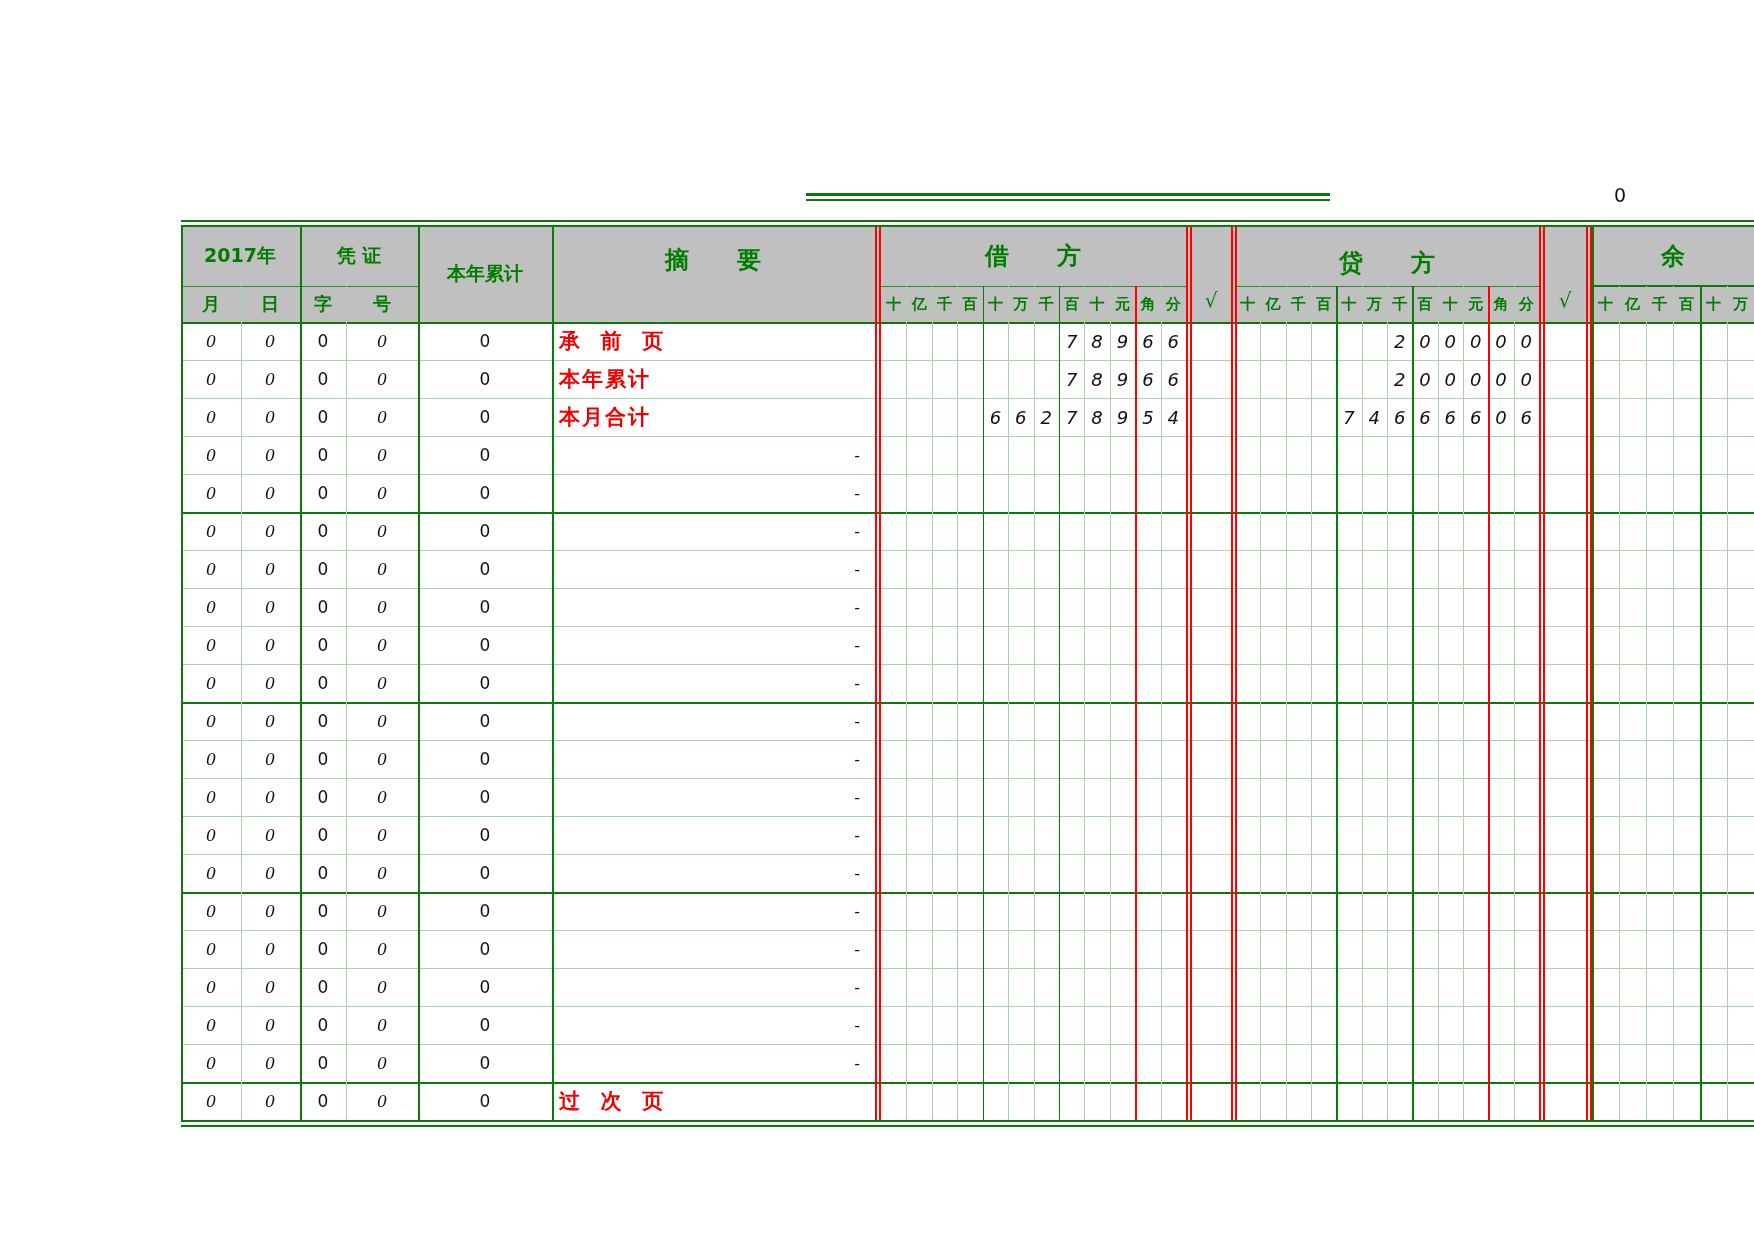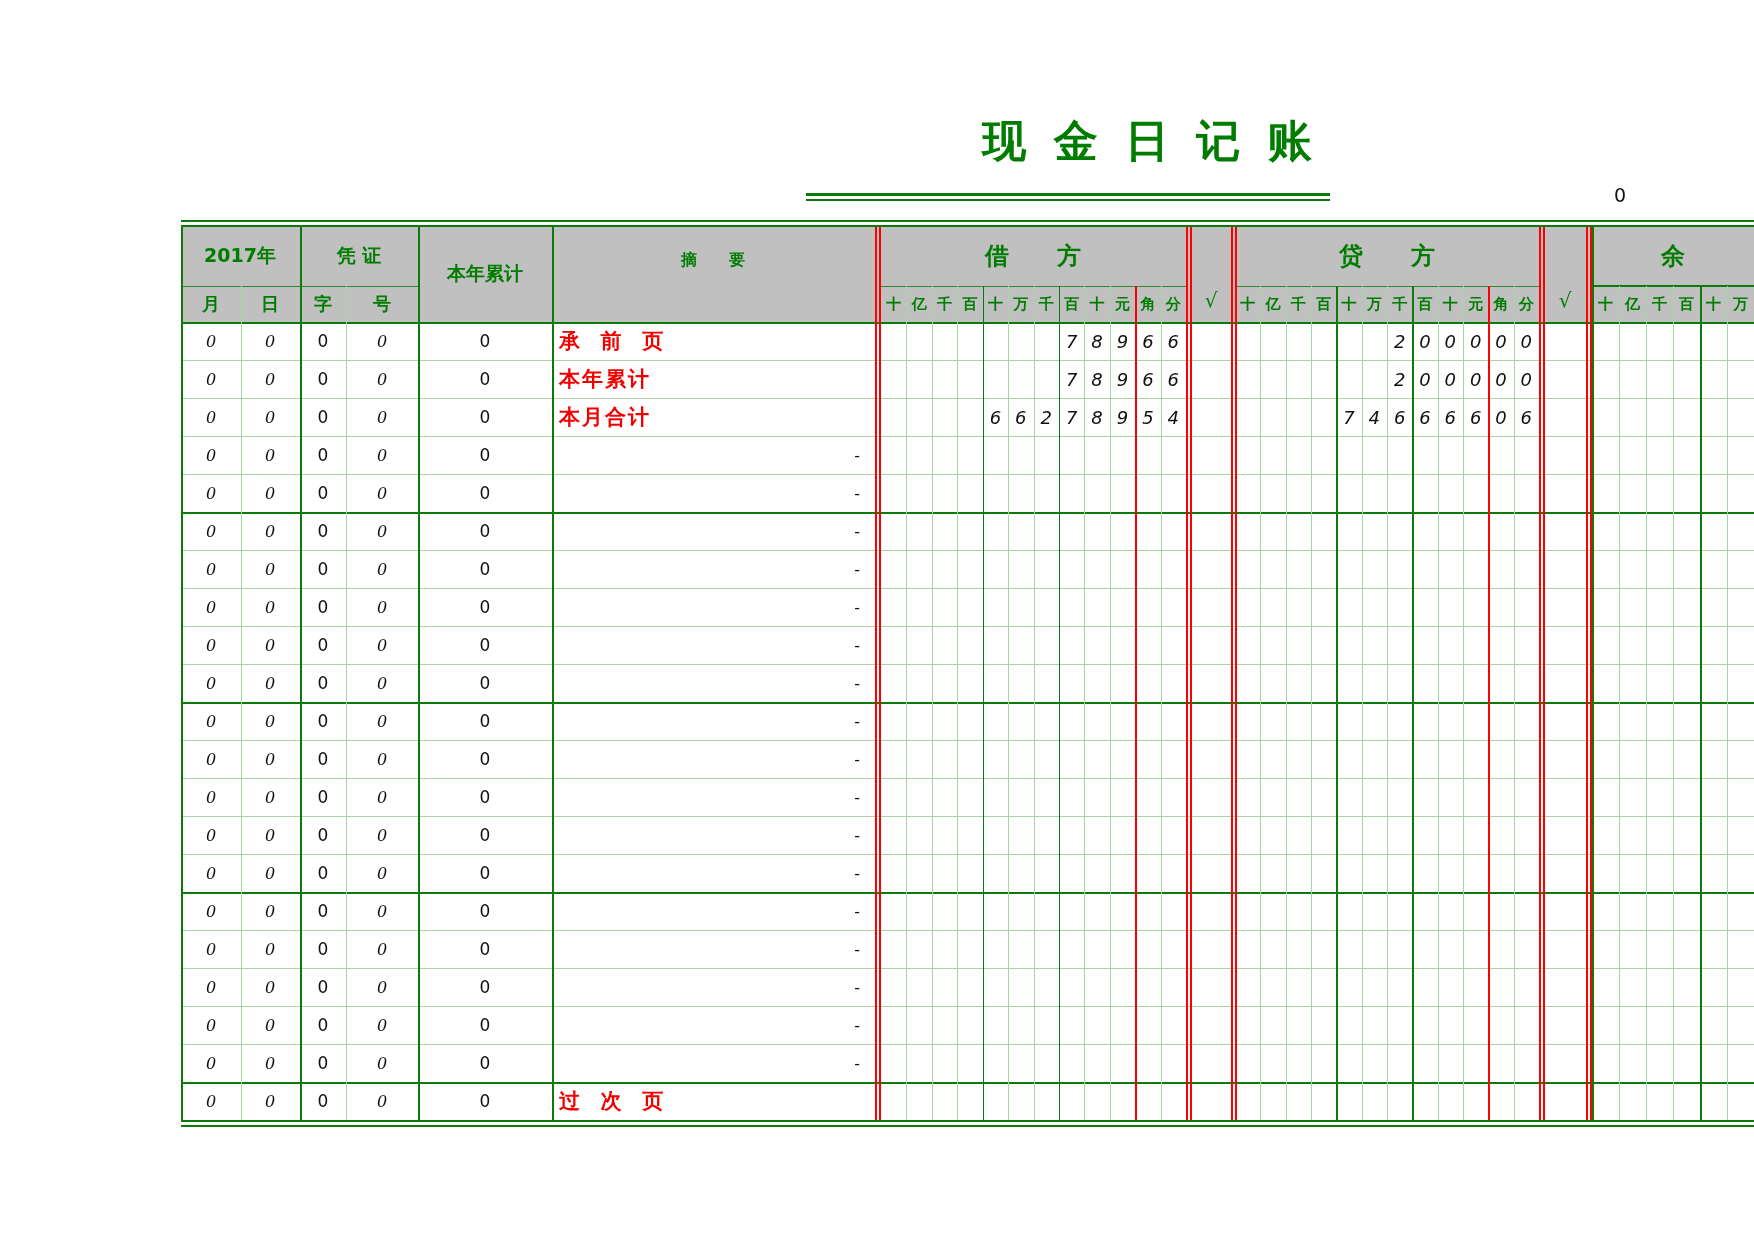--- a/index.html
+++ b/index.html
@@ -12,23 +12,23 @@
   .tbl{position:absolute;left:181px;top:220px;width:1573px;height:907px;}
   .hdrbg{position:absolute;left:0;top:7px;width:1573px;height:95px;background:#c0c0c0;}
   .lbl{position:absolute;color:#007d00;font-weight:bold;transform:translate(-50%,-50%);white-space:pre;}
   #l-year{left:59px;top:36px;font-size:19px}
   #l-voucher{left:178px;top:36px;font-size:19px}
   #l-month{left:30px;top:84px;font-size:18px}
   #l-day{left:89px;top:84px;font-size:18px}
   #l-word{left:142px;top:84px;font-size:18px}
   #l-number{left:201px;top:84px;font-size:18px}
   #l-acct{left:304px;top:54px;font-size:19px}
-  #l-sum{left:532px;top:40px;font-size:16px}
+  #l-sum{left:532px;top:40px;font-size:24px}
   #l-debit{left:852px;top:36px;font-size:24px}
-  #l-credit{left:1206px;top:36px;font-size:24px}
+  #l-credit{left:1206px;top:43px;font-size:24px}
   #l-bal{left:1492px;top:36px;font-size:24px}
   #l-chk1,#l-chk2{font-size:20px;font-weight:normal;top:80px}
   #l-chk1{left:1030px} #l-chk2{left:1384px}
   .vl,.hl{position:absolute;}
   .vmin{width:1px;background:#a8d4a8;}
   .vmaj{width:2px;background:#0a7a0a;}
   .vgrp{width:1.5px;background:#0a7a0a;}
   .vred{width:2px;background:#ff0000;}
   .vredp{width:1.5px;background:#ff0000;}
   .hmin{height:1px;background:#a8d4a8;}
@@ -42,21 +42,20 @@
   .val{position:absolute;transform:translate(-50%,-50%);font-style:italic;font-size:18px;color:#111;}
   .rlabel{position:absolute;transform:translateY(-50%);color:#f20000;font-weight:bold;font-size:21px;
           letter-spacing:2px;white-space:pre;}
   .dash{position:absolute;width:308px;left:371px;text-align:right;transform:translateY(-50%);
         font-size:16px;color:#111;}
 </style>
 </head>
 <body>
 
 <div class="page">
-  <div class="title">现 金 日 记 账</div>
   <div class="title-line" style="top:193px"></div>
   <div class="title-line" style="top:198.5px;height:2px"></div>
   <div class="corner">0</div>
 
   <div class="tbl" id="tbl">
     <div class="hdrbg"></div>
     <span class="lbl" id="l-year">2017年</span>
     <span class="lbl" id="l-voucher">凭 证</span>
     <span class="lbl" id="l-month">月</span>
     <span class="lbl" id="l-day">日</span>

